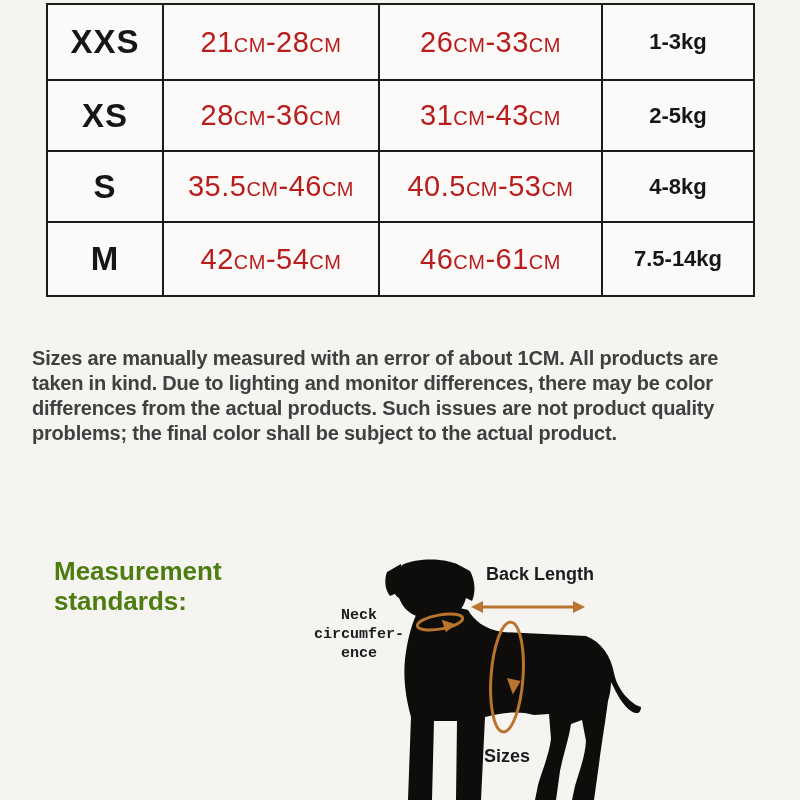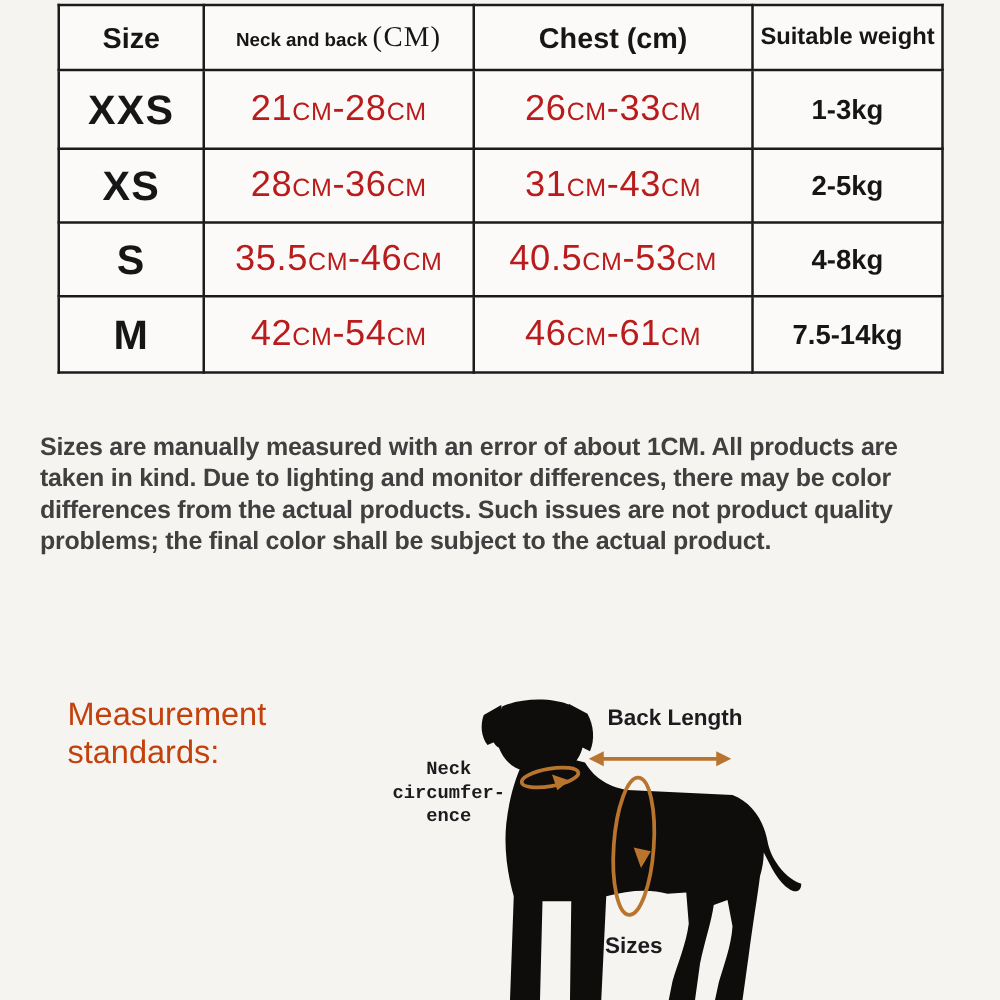--- a/index.html
+++ b/index.html
@@ -28,49 +28,40 @@
   .cell-weight{font-size:22px;font-weight:bold;}
   
   .disclaimer{
     position:absolute;left:32px;top:346px;width:700px;
     font-size:20px;font-weight:bold;line-height:25px;letter-spacing:-0.2px;
     color:#404040;
   }
   
   .measure-heading{
     position:absolute;left:54px;top:556px;
-    font-size:26px;font-weight:normal;line-height:30px;
-    white-space:pre-line;color:#c2410c;
+    font-size:26px;font-weight:bold;line-height:30px;
+    white-space:pre-line;color:#4d7c0f;
   }
   .diagram-label{position:absolute;font-weight:bold;color:#1c1c1e;text-align:center;}
   .label-backlength{left:460px;top:564px;width:160px;font-size:18px;}
   .label-neck{left:296px;top:606px;width:126px;font-size:15px;line-height:19px;font-family:Liberation Mono, monospace;}
   .label-bust{left:472px;top:746px;width:70px;font-size:18px;}
   .dog-svg{position:absolute;left:370px;top:545px;width:310px;height:255px;}
 </style>
 </head>
 <body>
 
 <table class="size-table">
   <colgroup>
     <col style="width:116px">
       <col style="width:216px">
       <col style="width:223px">
       <col style="width:152px">
   </colgroup>
   <tbody>
-      <tr style="height:52px;">
-    <th class="hdr-size">Size</th>
-    <th class="hdr-neck">
-      <span>Neck and back</span>
-      <span class="unit">(CM)</span>
-    </th>
-    <th class="hdr-chest">Chest (cm)</th>
-    <th class="hdr-weight">Suitable weight</th>
-  </tr>
   <tr style="height:63px;">
     <td class="cell-size">XXS</td>
     <td class="cell-meas">21cm-28cm</td>
     <td class="cell-meas">26cm-33cm</td>
     <td class="cell-weight">1-3kg</td>
   </tr>
   <tr style="height:59px;">
     <td class="cell-size">XS</td>
     <td class="cell-meas">28cm-36cm</td>
     <td class="cell-meas">31cm-43cm</td>

